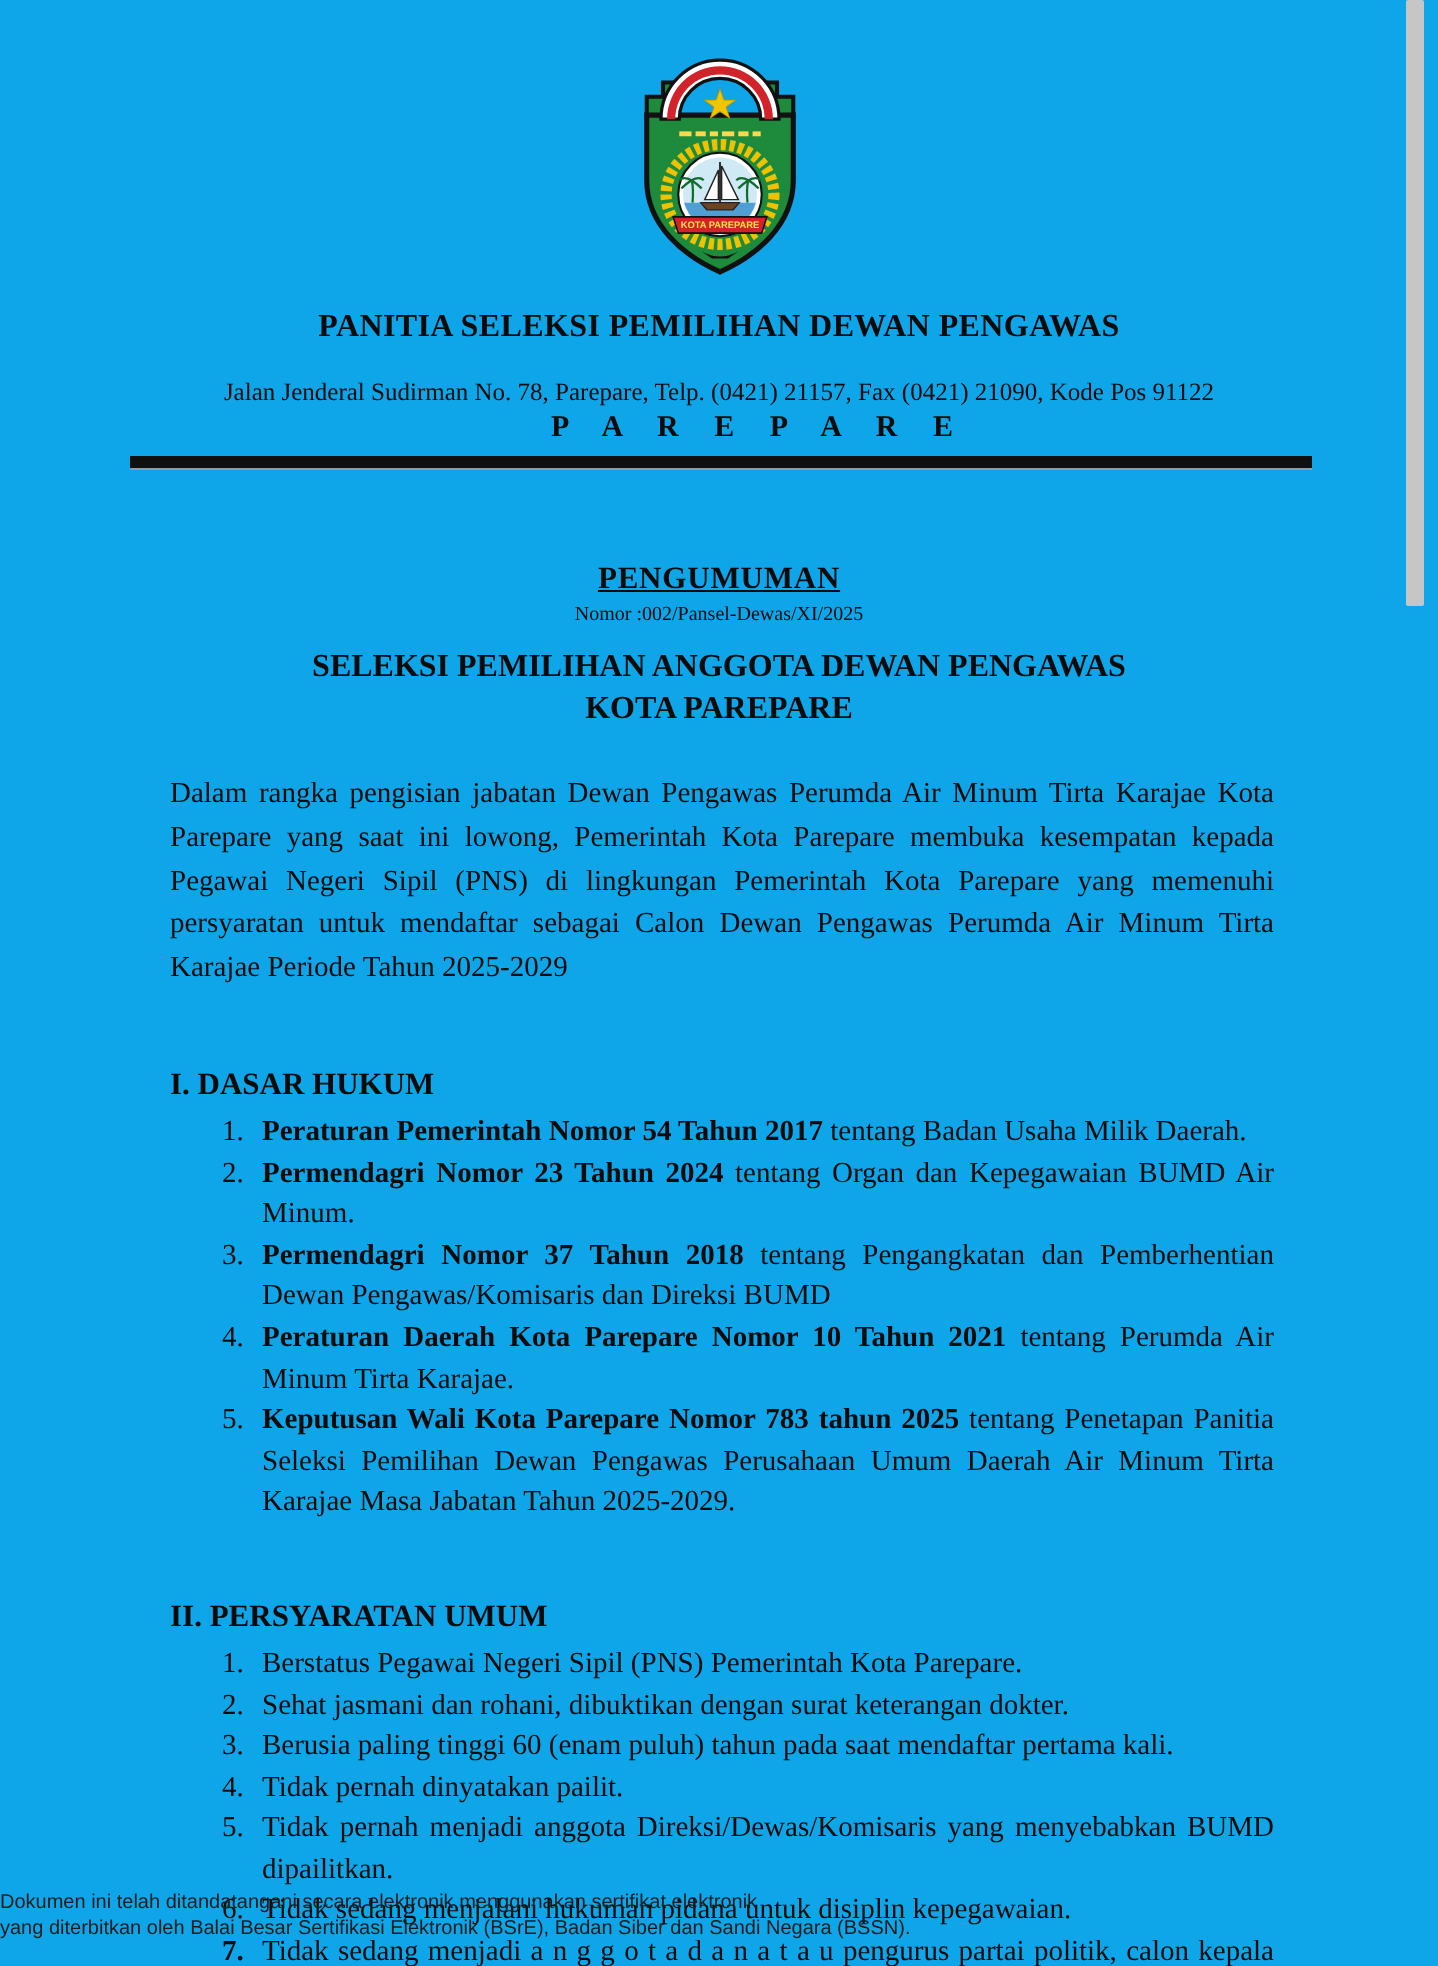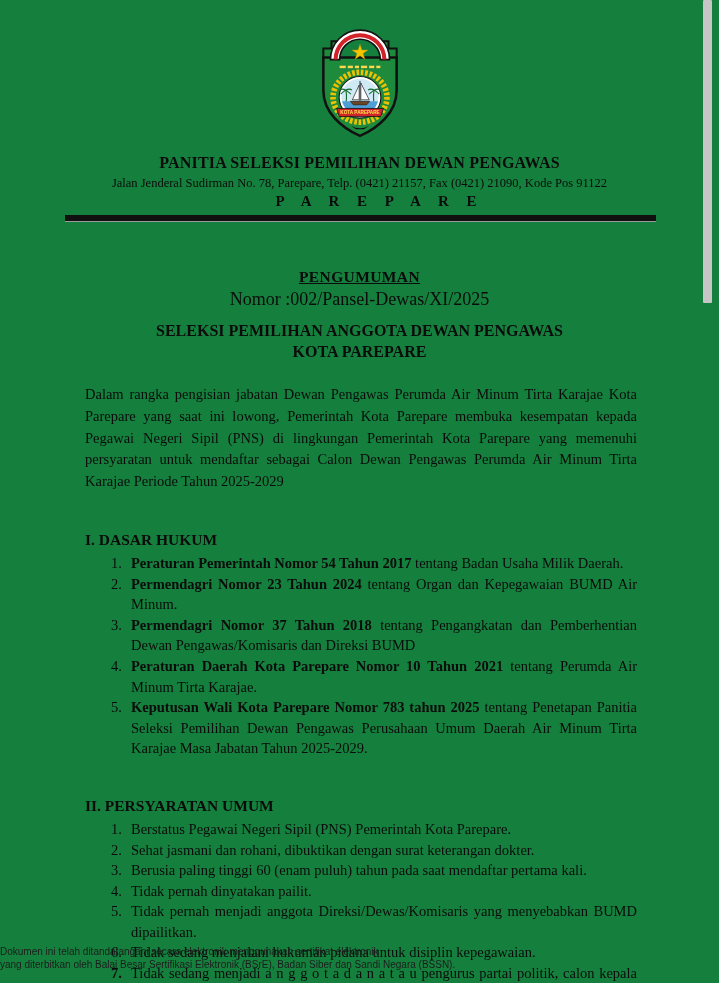--- a/index.html
+++ b/index.html
@@ -1,35 +1,35 @@
 <!DOCTYPE html>
 <html><head>
 <meta charset="utf-8">
 <style>
   * { margin:0; padding:0; box-sizing:border-box; }
   html,body { background:#ffffff; }
   body {
     width:719px; height:983px; position:relative; overflow:hidden;
     font-family:"Liberation Serif", serif; color:#0b0b0b;
   }
-  .page { position:relative; width:719px; height:983px; background:#15803d; }
+  .page { position:relative; width:719px; height:983px; background:#0ea5e9; }
 
   
   .letterhead { text-align:center; padding-top:26px; }
   .logo { width:102px; height:114px; display:inline-block; }
   .lh-text { margin-top:8px; }
   .lh-line1, .lh-line2 { font-weight:bold; font-size:16px; line-height:21px; letter-spacing:.2px; }
-  .lh-address { font-size:12.5px; line-height:16px; margin-top:2px; }
+  .lh-address { font-size:12.5px; line-height:16px; margin-top:14px; }
   .lh-city { font-weight:bold; font-size:15px; line-height:19px; letter-spacing:7px; margin-top:1px;padding-left:40px; }
   .lh-rule { margin:4px 63px 0 65px; height:7px; background:#101010; border-bottom:1px solid #9a9a9a; }
 
   
   .ann { text-align:center; }
   .ann-title { margin-top:46px; font-weight:bold; font-size:15.5px; text-decoration:underline; letter-spacing:.4px; }
-  .ann-number { font-size:18px; margin-top:3px;font-family:Liberation Serif, serif; }
+  .ann-number { font-size:10px; margin-top:3px;font-family:Liberation Serif, serif; }
   .ann-subject { margin-top:10px; font-weight:bold; font-size:16px; line-height:21px; }
 
   
   .content { margin:22px 82px 0 85px; }
   .intro { font-size:14.5px; line-height:21.8px; text-align:justify; }
 
   .section { margin-top:13px; }
   .section-heading { font-weight:bold; font-size:15.5px; line-height:22px; margin-bottom:2px;margin-top:36px; }
   .olist { margin-top:1px; }
   .li { display:flex; font-size:14.5px; line-height:20.6px; }

